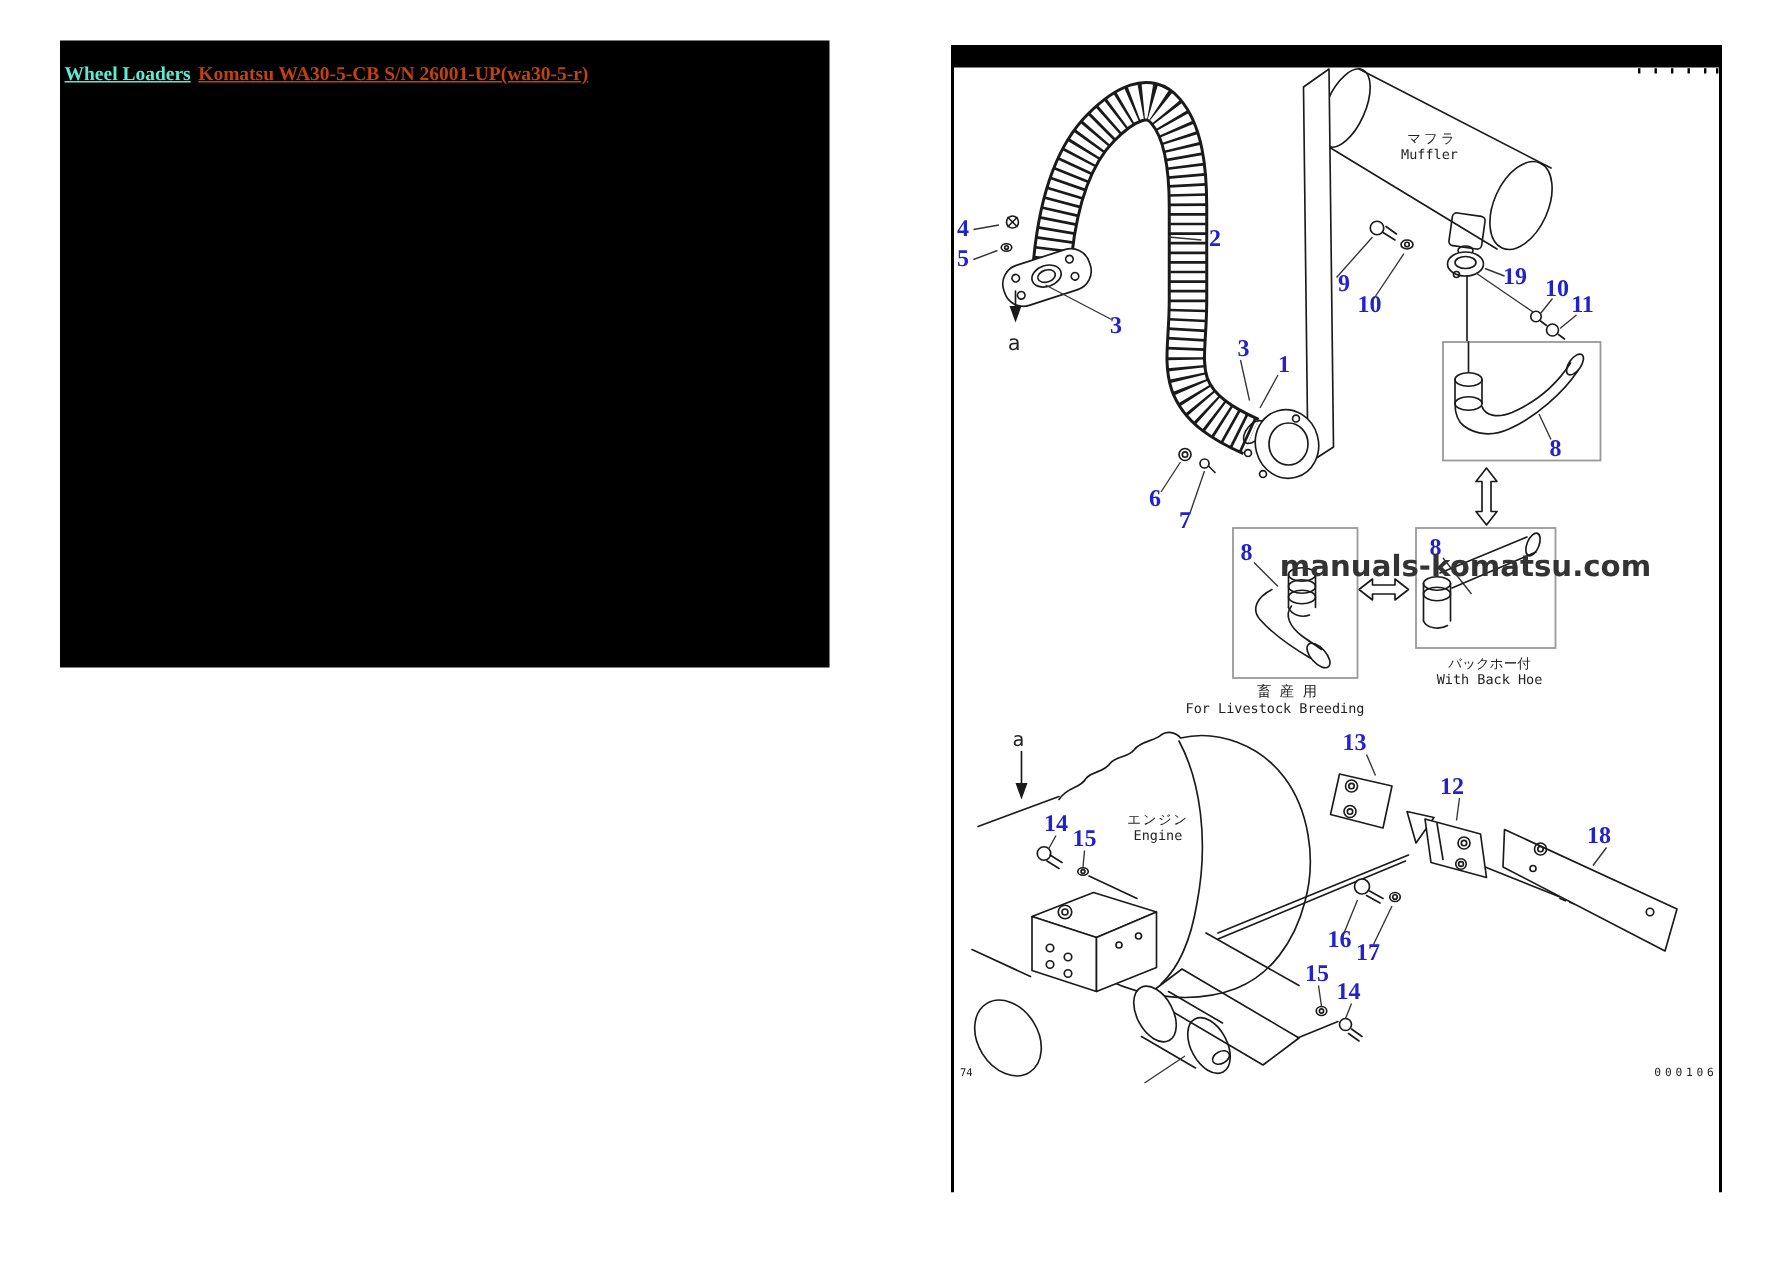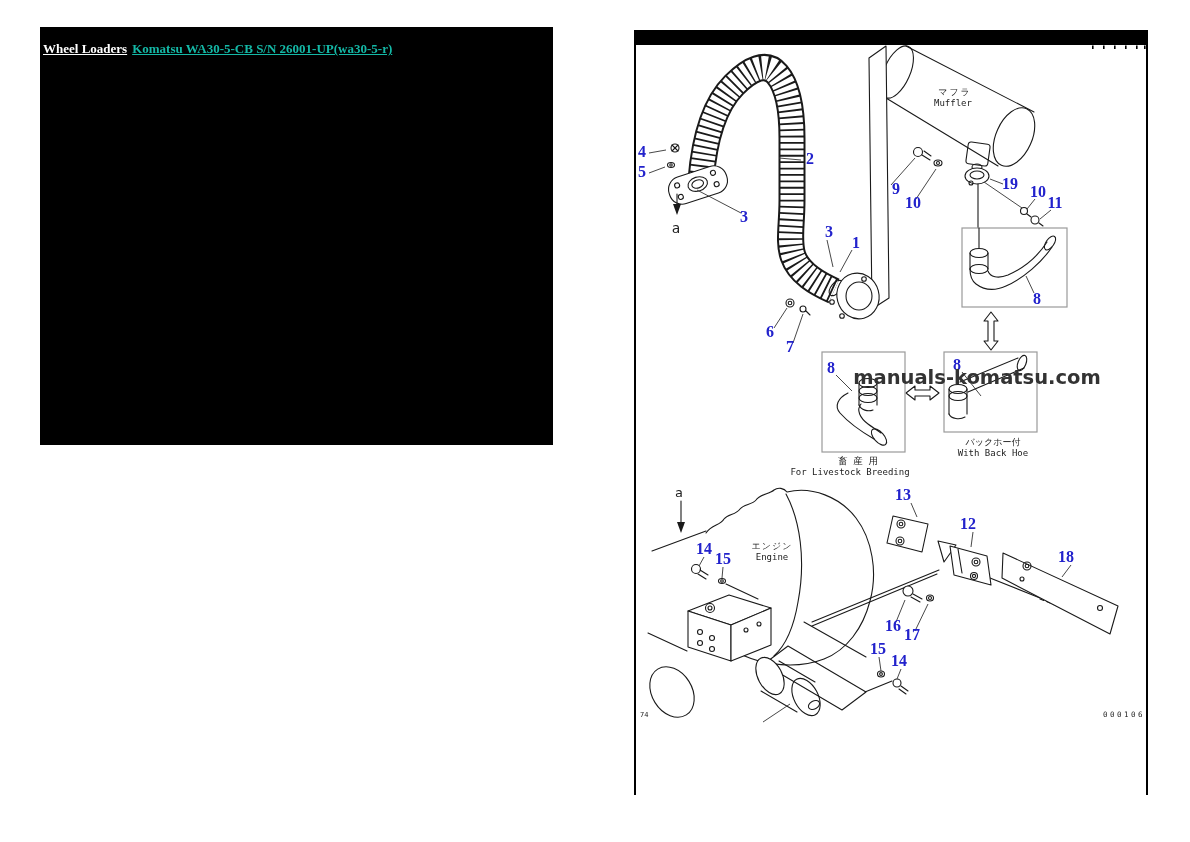--- a/index.html
+++ b/index.html
@@ -19,21 +19,21 @@
   .leader{stroke:#333;stroke-width:0.9;fill:none;}
   .gbox{stroke:#9a9a9a;stroke-width:1.2;fill:#fff;}
 </style>
 </head>
 <body>
 
 <div id="stage">
 
   <div id="left-black-panel">
     <div id="breadcrumb">
-      <a style="color: #ffffff;">Wheel Loaders</a><a style="color: #14b8a6; text-decoration: underline;">Komatsu WA30-5-CB S/N 26001-UP(wa30-5-r)</a>
+      <a style="color: #5eead4;">Wheel Loaders</a><a style="color: #c2410c; text-decoration: underline;">Komatsu WA30-5-CB S/N 26001-UP(wa30-5-r)</a>
     </div>
   </div>
 
   <div id="diagram-wrap">
     <svg id="diagram-svg" width="514" height="765" viewBox="634 30 514 765" xmlns="http://www.w3.org/2000/svg">
 
       <g>
         <rect x="634" y="30" width="514" height="15" fill="#000"></rect>
         <line x1="635" y1="30" x2="635" y2="795" stroke="#000" stroke-width="2"></line>
         <line x1="1147" y1="30" x2="1147" y2="795" stroke="#000" stroke-width="2"></line>

